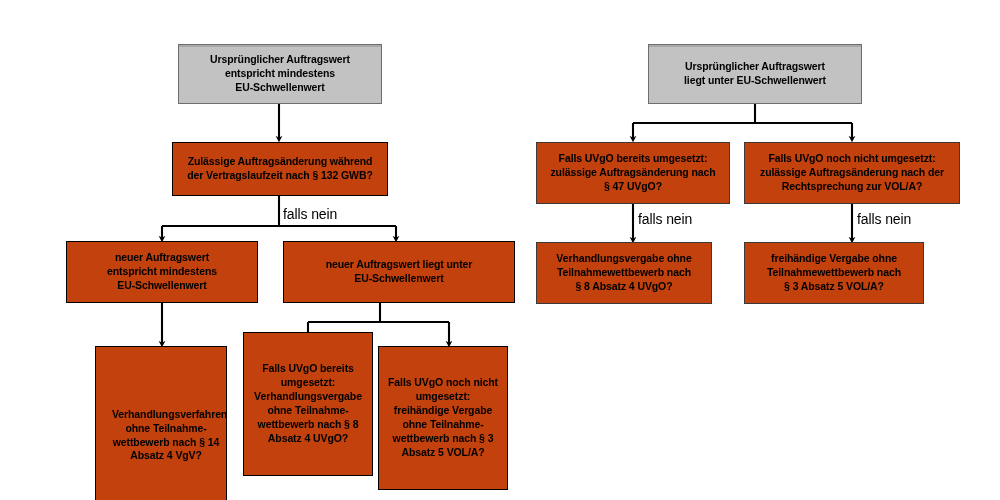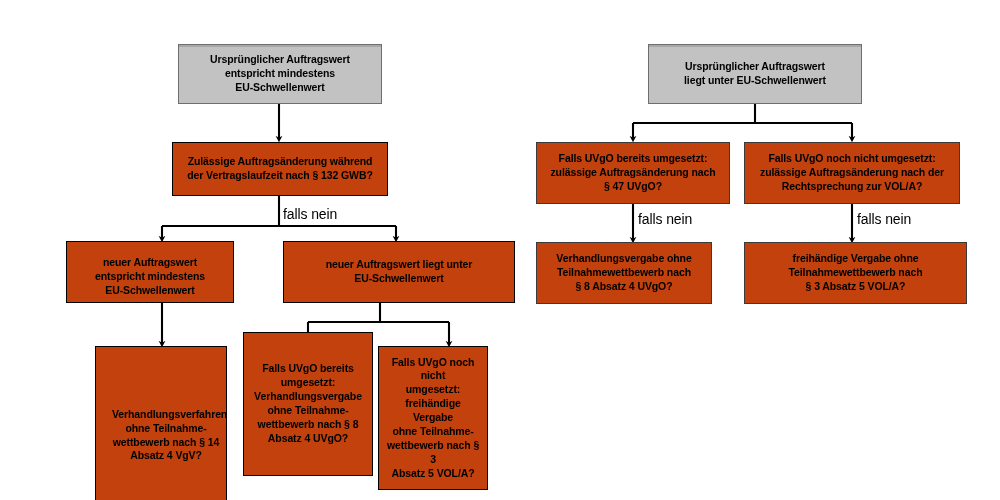--- a/index.html
+++ b/index.html
@@ -106,21 +106,21 @@
 EU-Schwellenwert</span>
   </div>
 
   <div class="node" style="left:172px; top:142px; width:216px; height:54px;">
     <span class="txt">Zulässige Auftragsänderung während
 der Vertragslaufzeit nach § 132 GWB?</span>
   </div>
 
   <div class="edge-label" style="left:283px; top:206px;">falls nein</div>
 
-  <div class="node" style="left:66px; top:241px; width:168px; height:62px;align-items:flex-end;">
+  <div class="node" style="left:66px; top:241px; width:192px; height:62px;">
     <span class="txt">neuer Auftragswert
 entspricht mindestens
 EU-Schwellenwert</span>
   </div>
 
   <div class="node" style="left:283px; top:241px; width:232px; height:62px;">
     <span class="txt">neuer Auftragswert liegt unter
 EU-Schwellenwert</span>
   </div>
 
@@ -133,21 +133,21 @@
 
   <div class="node" style="left:243px; top:332px; width:130px; height:144px;">
     <span class="txt">Falls <span class="spell">UVgO</span> bereits
 umgesetzt:
 Verhandlungsvergabe
 ohne Teilnahme-
 wettbewerb nach § 8
 Absatz 4 <span class="spell">UVgO</span>?</span>
   </div>
 
-  <div class="node" style="left:378px; top:346px; width:110px; height:144px;">
+  <div class="node" style="left:378px; top:346px; width:130px; height:144px;">
     <span class="txt">Falls <span class="spell">UVgO</span> noch nicht
 umgesetzt:
 freihändige Vergabe
 ohne Teilnahme-
 wettbewerb nach § 3
 Absatz 5 VOL/A?</span>
   </div>
 
   <div class="node shaded" style="left:648px; top:44px; width:214px; height:60px;">
     <span class="txt">Ursprünglicher Auftragswert
@@ -169,19 +169,19 @@
   <div class="edge-label" style="left:638px; top:211px;">falls nein</div>
 
   <div class="edge-label" style="left:857px; top:211px;">falls nein</div>
 
   <div class="node thin" style="left:536px; top:242px; width:176px; height:62px;">
     <span class="txt">Verhandlungsvergabe ohne
 Teilnahmewettbewerb nach
 § 8 Absatz 4 <span class="spell">UVgO</span>?</span>
   </div>
 
-  <div class="node thin" style="left:744px; top:242px; width:223px; height:62px;">
+  <div class="node thin" style="left:744px; top:242px; width:180px; height:62px;">
     <span class="txt">freihändige Vergabe ohne
 Teilnahmewettbewerb nach
 § 3 Absatz 5 VOL/A?</span>
   </div>
 
 </div>
 
 </body></html>

